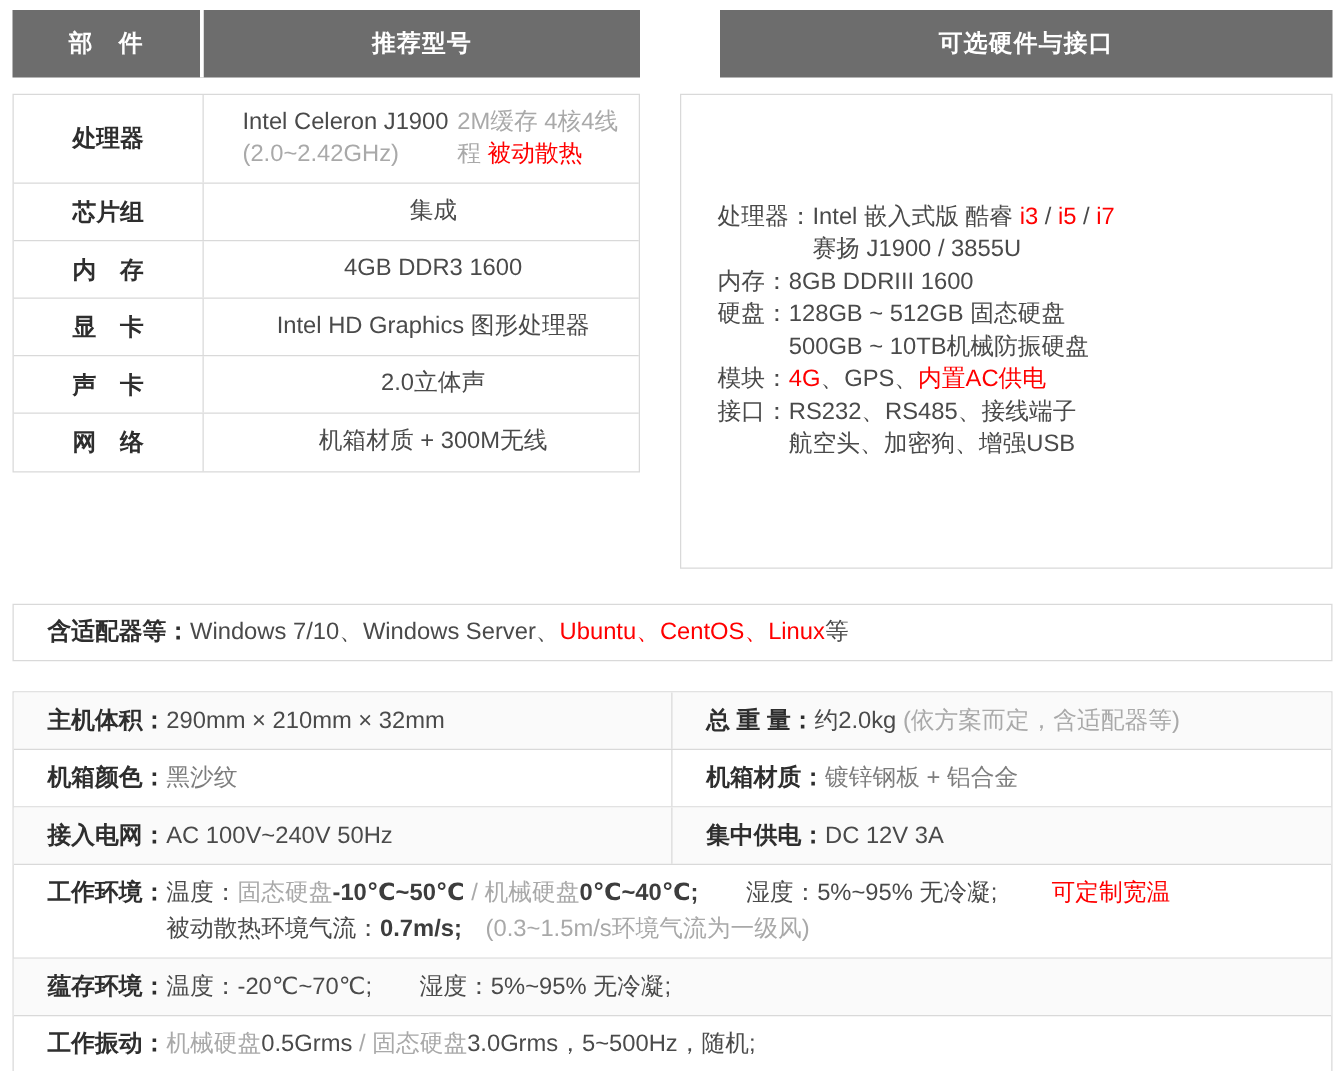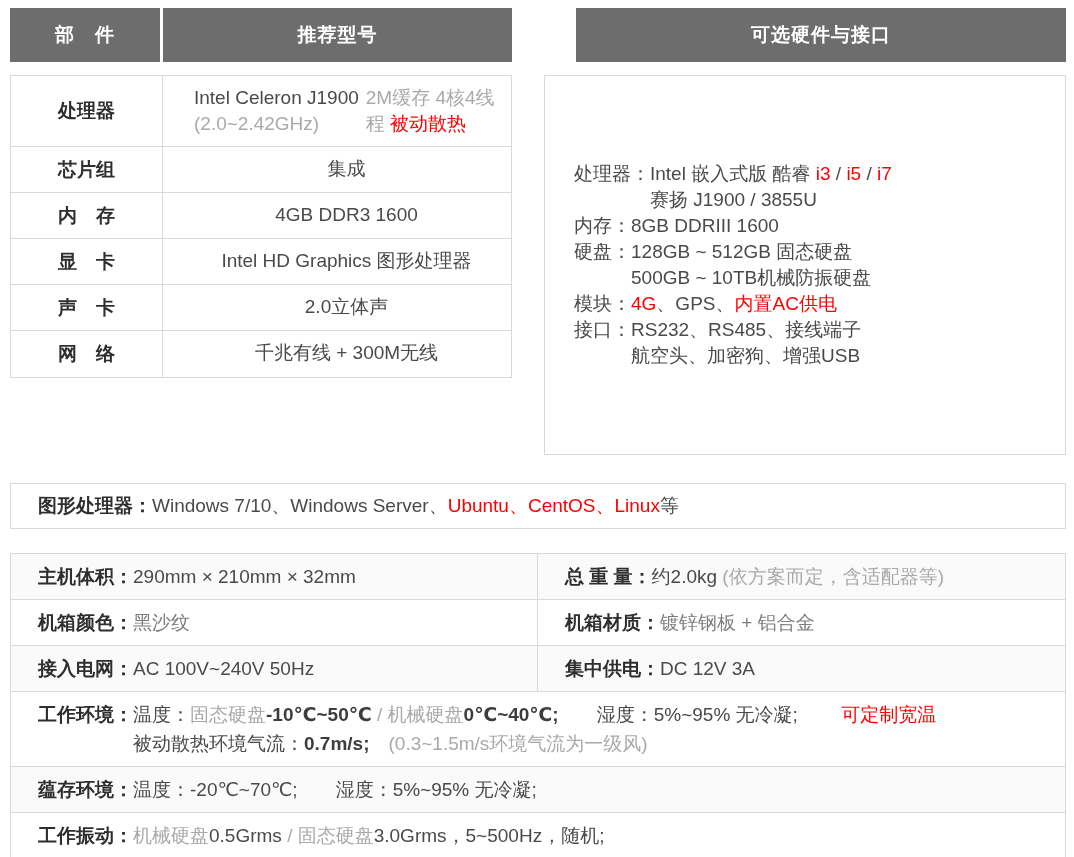--- a/index.html
+++ b/index.html
@@ -92,21 +92,21 @@
           </div>
           <div class="spec-row">
             <div class="spec-label">声　卡</div>
             <div class="spec-content">
               <div class="rline"><span class="sg-n">2.0立体声</span></div>
             </div>
           </div>
           <div class="spec-row">
             <div class="spec-label">网　络</div>
             <div class="spec-content">
-              <div class="rline"><span class="sg-n">千兆有线 + 300M无线</span></div>
+              <div class="rline"><span class="sg-n">机箱材质 + 300M无线</span></div>
             </div>
           </div>
         </div>
     </div>
 
     <div class="right-col">
       <div class="hdr-bar single">可选硬件与接口</div>
       <div class="opt-box" id="right-panel">
           <div class="opt-entry">
             <span class="opt-label">处理器：</span>
@@ -140,21 +140,21 @@
               <div class="rline"><span class="sg-n">RS232、RS485、接线端子</span></div>
               <div class="rline"><span class="sg-n">航空头、加密狗、增强USB</span></div>
             </div>
           </div>
         </div>
     </div>
 
   </div>
 
   <div class="os-band">
-    <span class="os-label">图形处理器：</span>
+    <span class="os-label">含适配器等：</span>
     <span id="os-content">
         <div class="rline"><span class="sg-n">Windows 7/10、Windows Server、</span><span class="sg-r">Ubuntu、CentOS、Linux</span><span class="sg-n">等</span></div>
       </span>
   </div>
 
   <div class="bottom-table" id="bottom-table">
       <div class="brow striped">
         <div class="bcell half first">
           <span class="blabel">主机体积：</span>
           <div class="bcontent">

